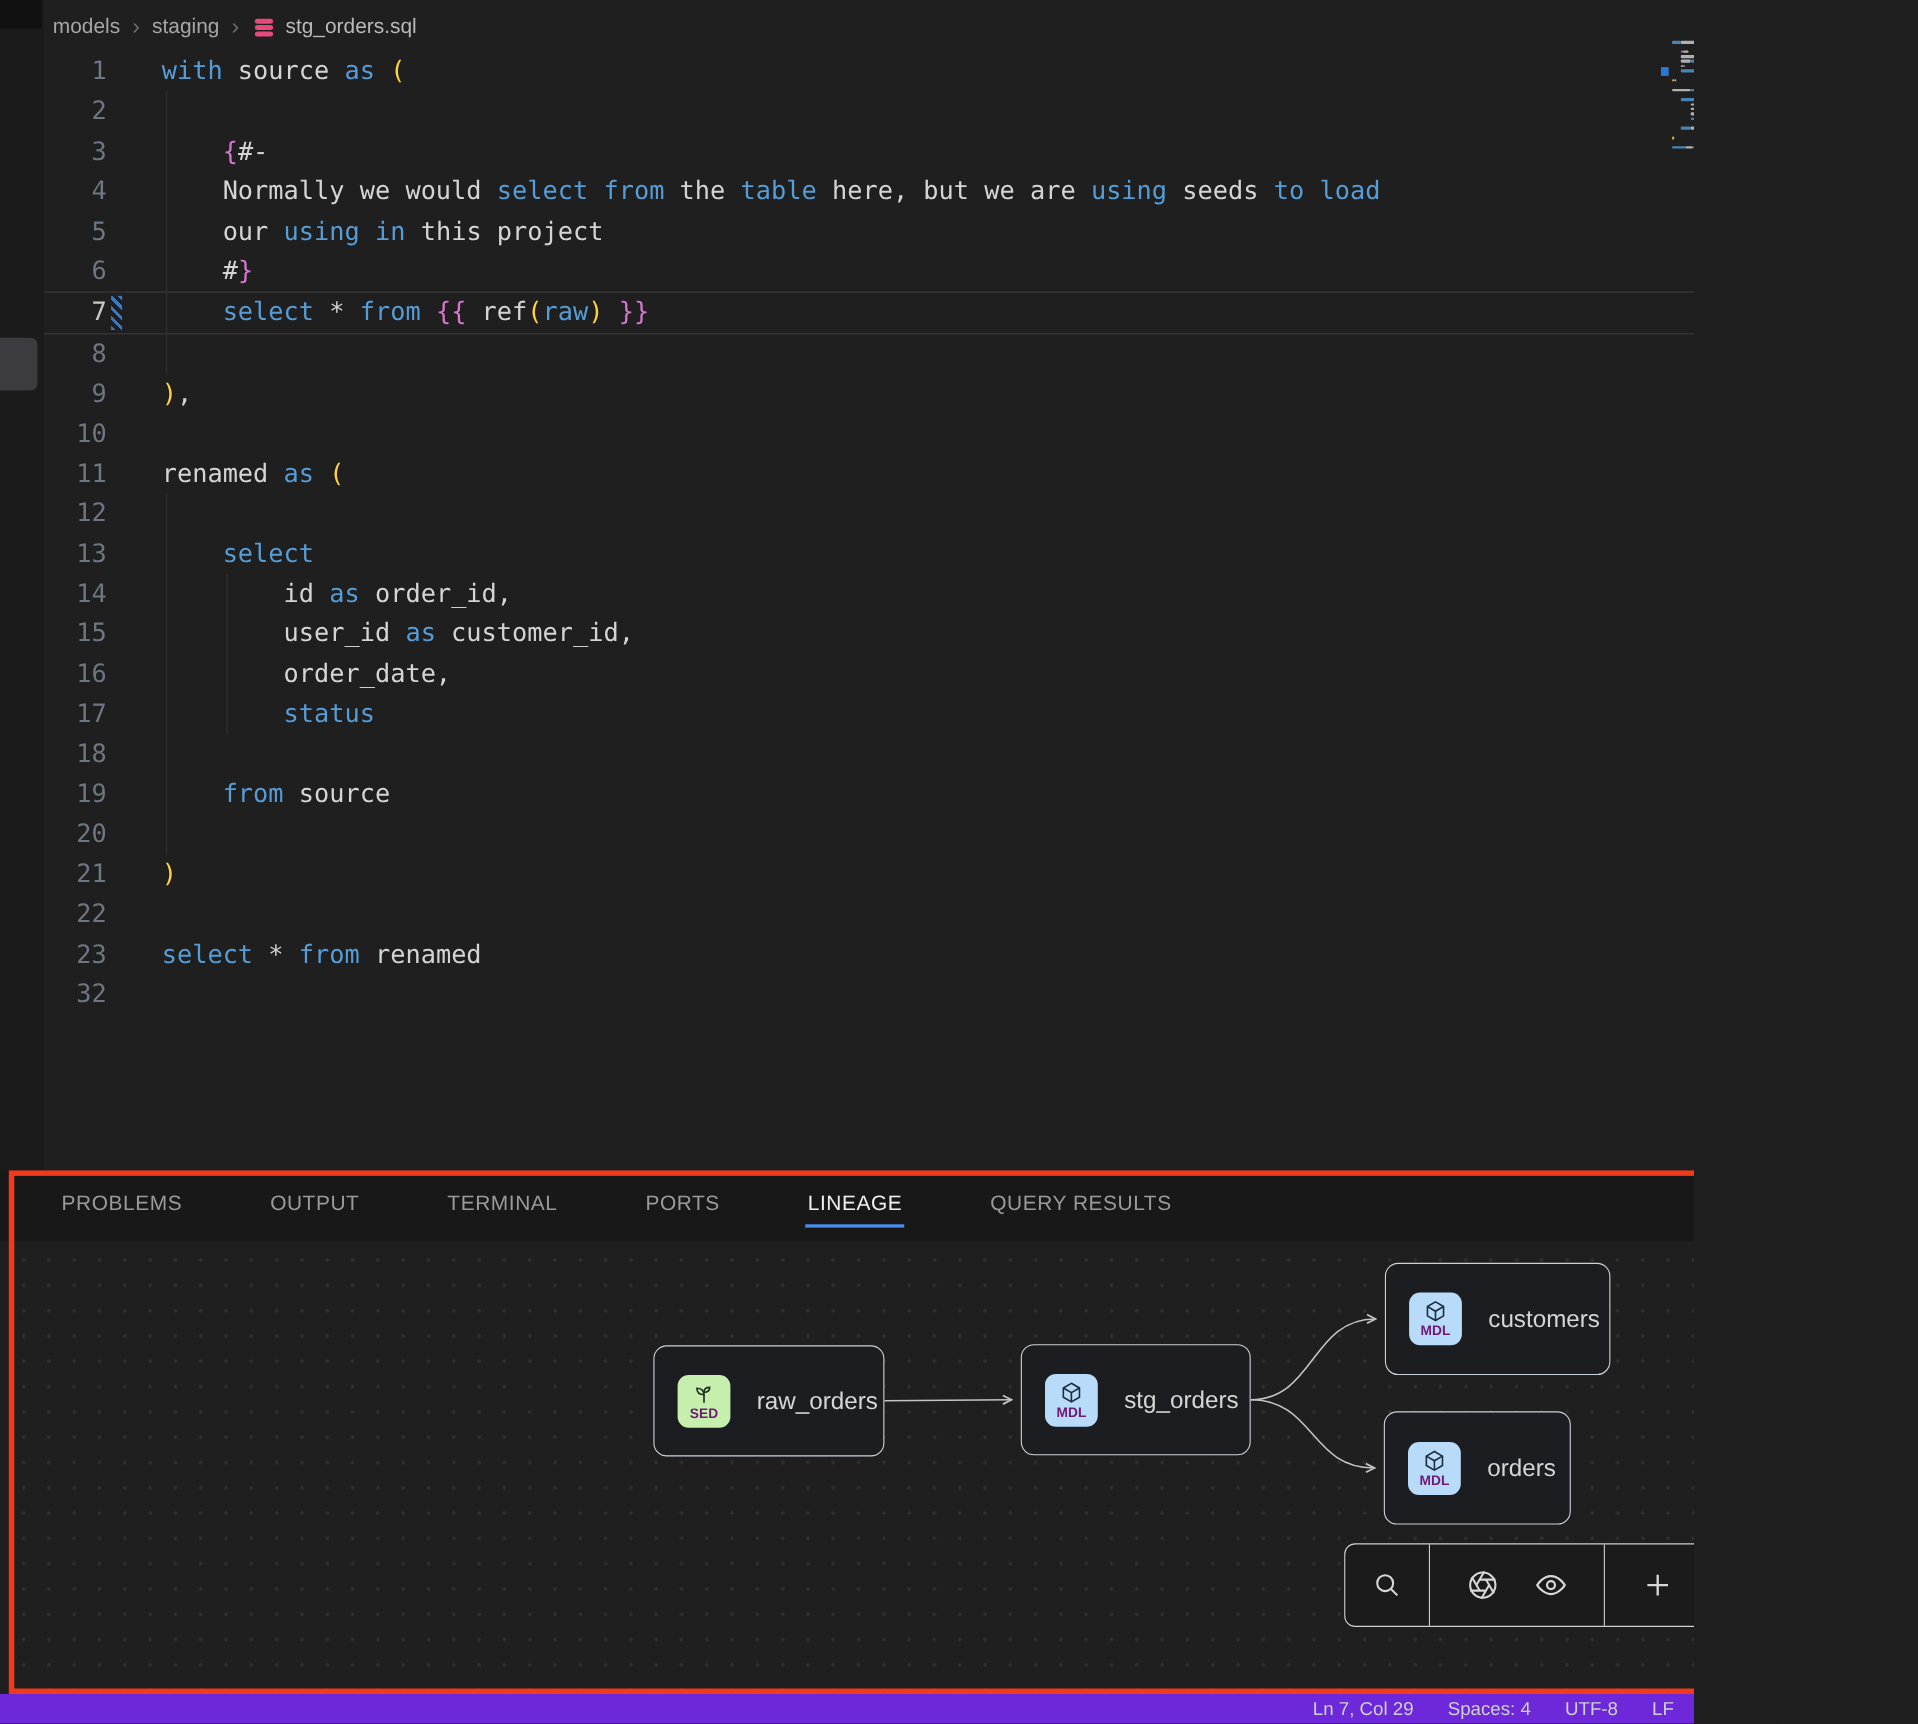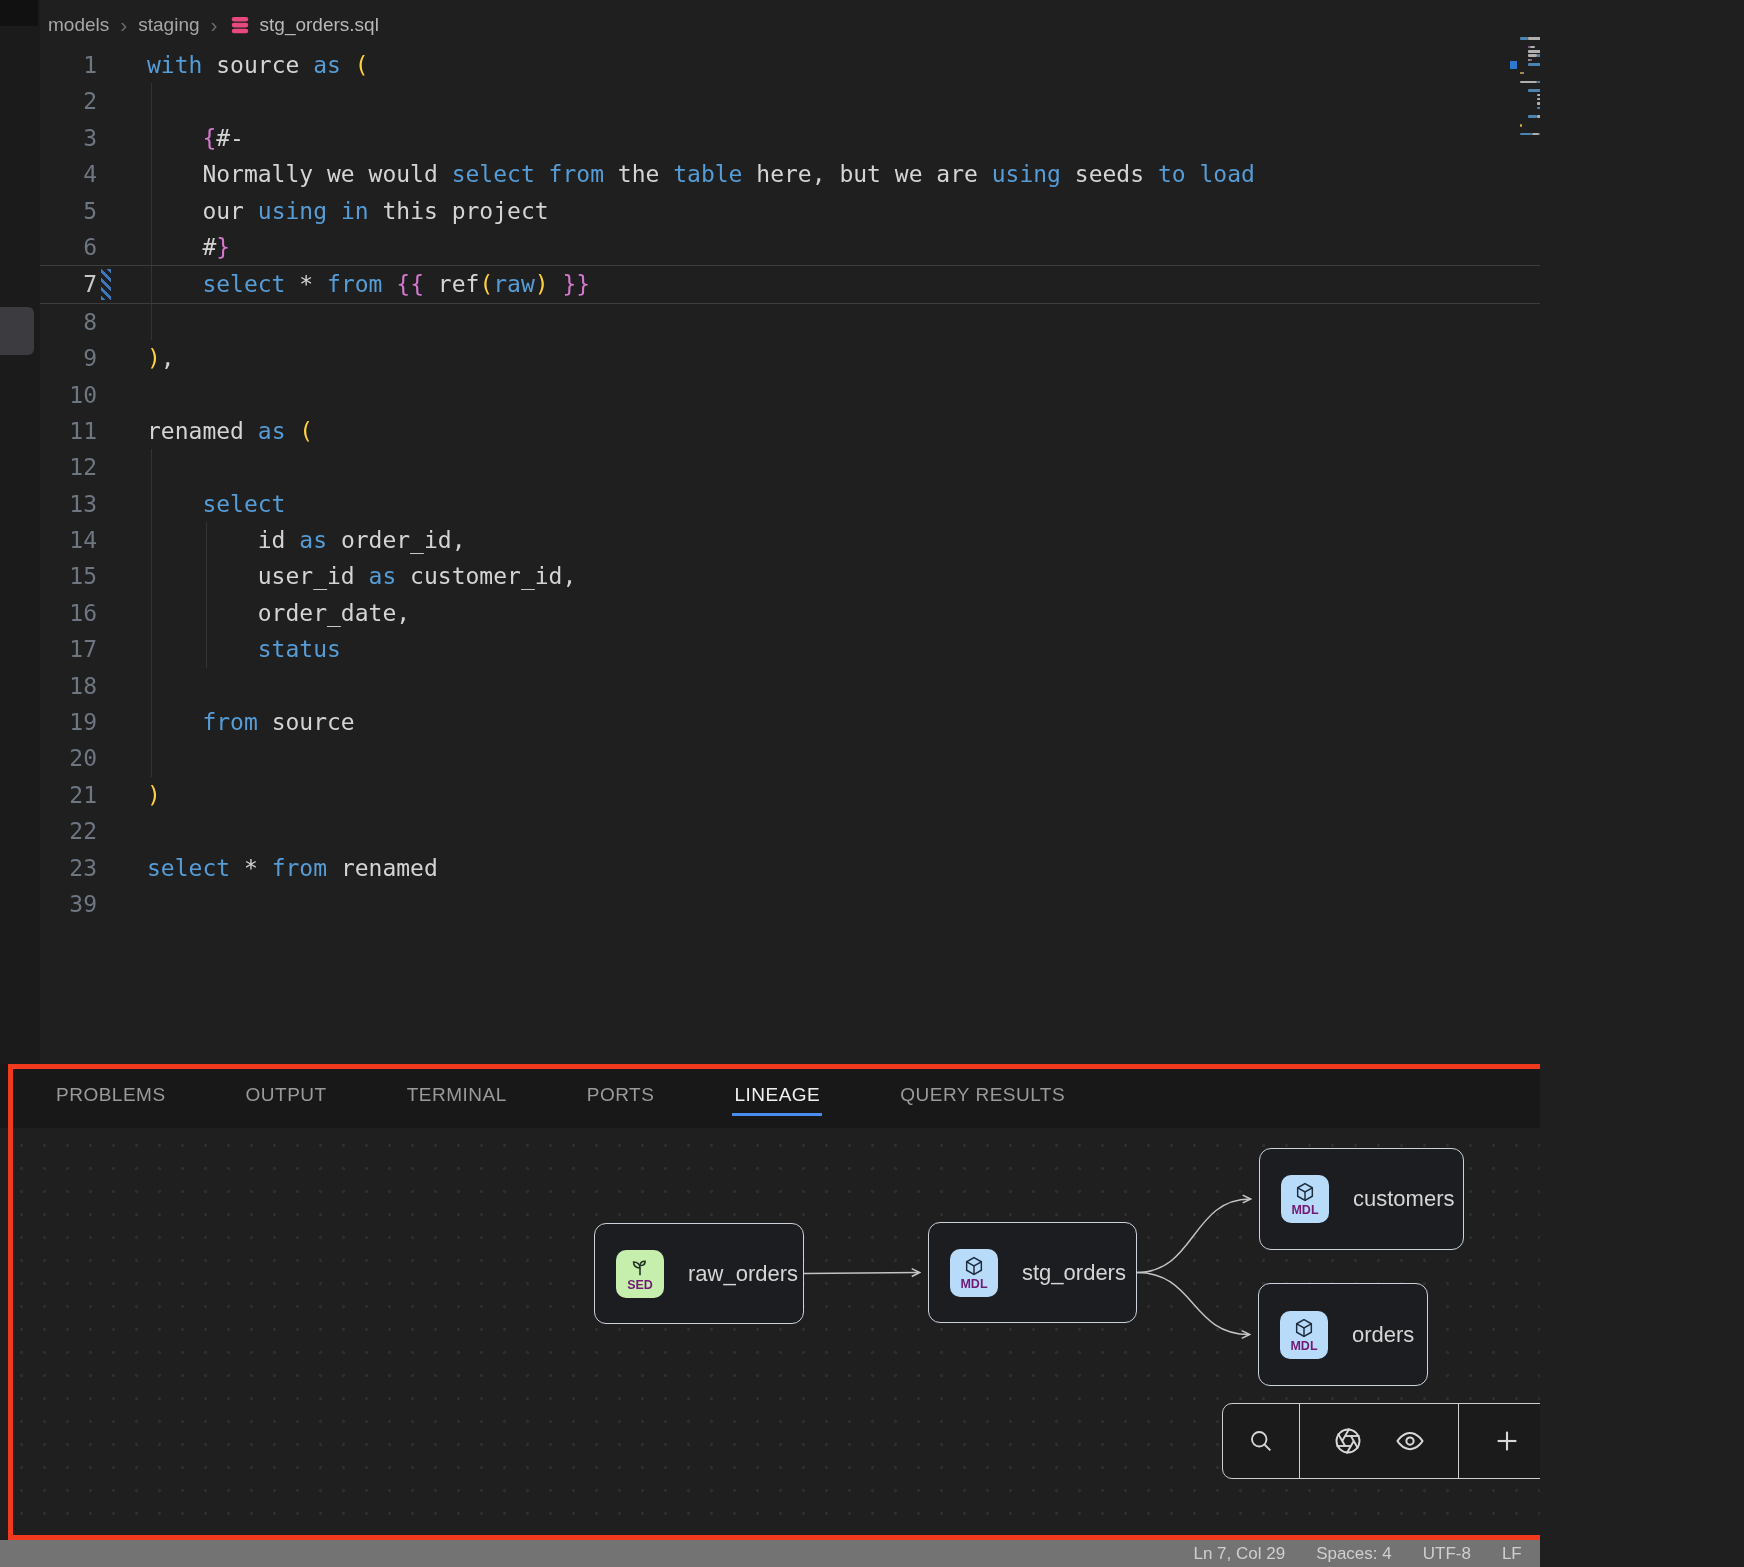--- a/index.html
+++ b/index.html
@@ -62,21 +62,21 @@
       border:1.5px solid #cfcfcf;border-radius:10px;background:#1b1b1b;box-sizing:border-box;z-index:3;}
   .tb-cell{display:flex;align-items:center;justify-content:space-evenly;border-left:1.5px solid #cfcfcf;flex:none;}
   .tb-cell:first-child{border-left:none;}
   .tb-icon{cursor:pointer;display:flex;align-items:center;justify-content:center;}
 
   
   #annotation{position:absolute;left:8px;top:1064px;width:1726px;height:476px;
               border:5px solid var(--red);box-sizing:border-box;z-index:40;pointer-events:none;}
 
   
-  #statusbar{position:absolute;left:0;top:1540px;width:1744px;height:27px;background:#737373;
+  #statusbar{position:absolute;left:0;top:1540px;width:1744px;height:27px;background:#6d28d9;
              display:flex;align-items:center;justify-content:flex-end;gap:31px;padding-right:18px;
              box-sizing:border-box;font-size:17px;color:#cfcfcf;z-index:45;}
   .sb-item{cursor:pointer;white-space:nowrap;}
   svg{display:block;}
 </style>
 </head>
 <body>
 <div id="app">
 
   <div id="breadcrumb">
@@ -120,21 +120,21 @@
       <div class="cl"><div class="guide g1"></div><div class="guide g2"></div><span class="num">14</span><span class="code"><span class="tx">        id </span><span class="kw">as</span><span class="tx"> order_id,</span></span></div>
       <div class="cl"><div class="guide g1"></div><div class="guide g2"></div><span class="num">15</span><span class="code"><span class="tx">        user_id </span><span class="kw">as</span><span class="tx"> customer_id,</span></span></div>
       <div class="cl"><div class="guide g1"></div><div class="guide g2"></div><span class="num">16</span><span class="code"><span class="tx">        order_date,</span></span></div>
       <div class="cl"><div class="guide g1"></div><div class="guide g2"></div><span class="num">17</span><span class="code"><span class="kw">        status</span></span></div>
       <div class="cl"><div class="guide g1"></div><span class="num">18</span><span class="code"></span></div>
       <div class="cl"><div class="guide g1"></div><span class="num">19</span><span class="code"><span class="kw">    from</span><span class="tx"> source</span></span></div>
       <div class="cl"><div class="guide g1"></div><span class="num">20</span><span class="code"></span></div>
       <div class="cl"><span class="num">21</span><span class="code"><span class="y">)</span></span></div>
       <div class="cl"><span class="num">22</span><span class="code"></span></div>
       <div class="cl"><span class="num">23</span><span class="code"><span class="kw">select</span><span class="tx"> * </span><span class="kw">from</span><span class="tx"> renamed</span></span></div>
-      <div class="cl"><span class="num">39</span><span class="code"></span></div>
+      <div class="cl"><span class="num">32</span><span class="code"></span></div>
     </div>
 
   <div id="minimap">
       <div id="mm-marker"></div>
       <div class="mm-bar" style="left: 10px; top: 0px; width: 8.32px; background: var(--kw);"></div>
       <div class="mm-bar" style="left: 18.32px; top: 0px; width: 16.64px; background: var(--tx);"></div>
       <div class="mm-bar" style="left: 34.96px; top: 0px; width: 4.16px; background: var(--kw);"></div>
       <div class="mm-bar" style="left: 41.2px; top: 0px; width: 2.08px; background: var(--y);"></div>
       <div class="mm-bar" style="left: 18.32px; top: 8.7px; width: 2.08px; background: var(--p);"></div>
       <div class="mm-bar" style="left: 20.4px; top: 8.7px; width: 4.16px; background: var(--tx);"></div>

